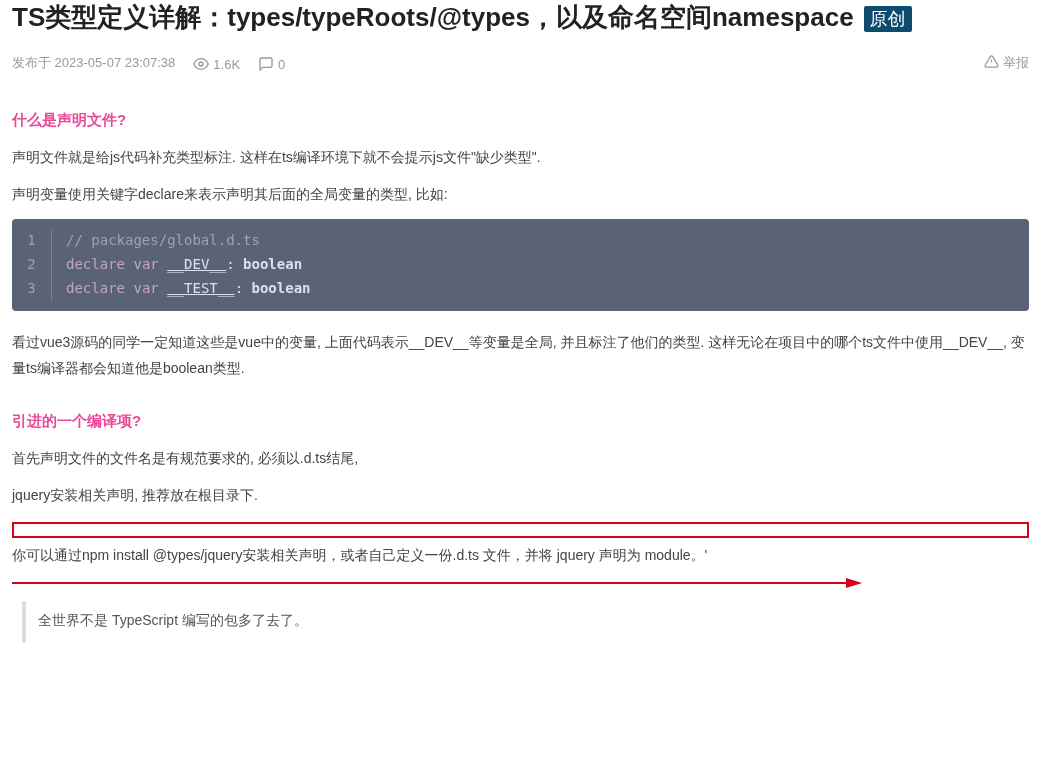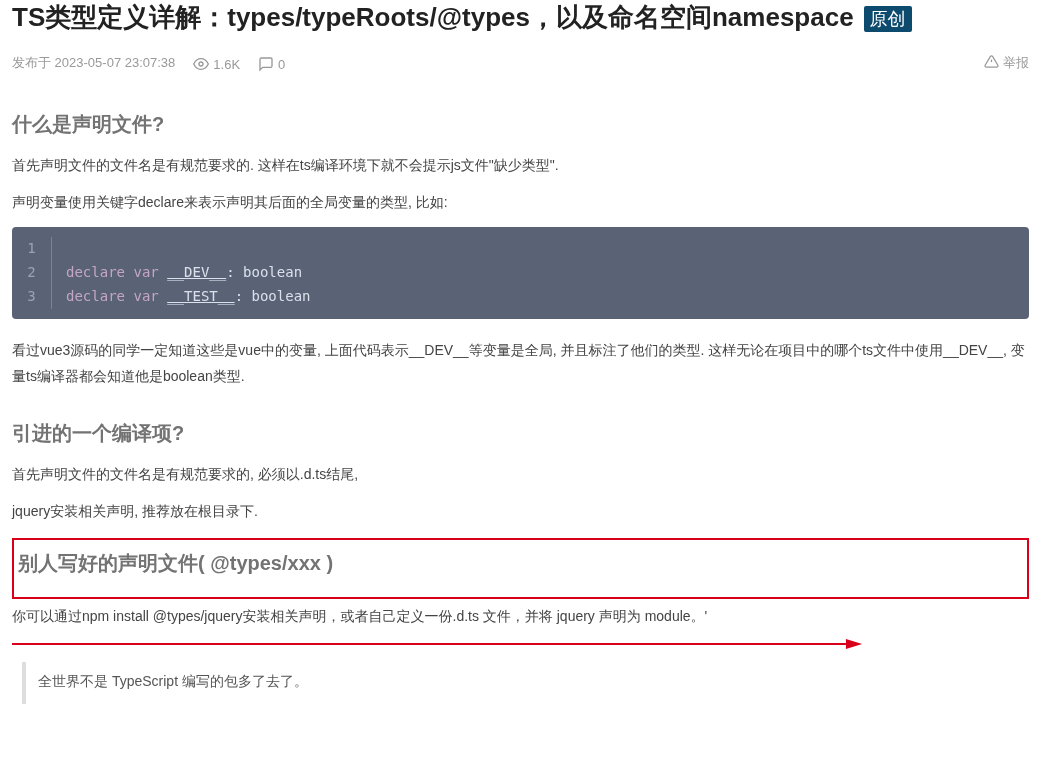--- a/index.html
+++ b/index.html
@@ -44,23 +44,23 @@
     .meta-item {
       display: inline-flex;
       align-items: center;
       margin-right: 18px;
     }
     .meta-item .icon { margin-right: 4px; display: inline-flex; }
     .meta-right { margin-left: auto; display: flex; align-items: center; }
     .report-link { color: #999; display: inline-flex; align-items: center; cursor: pointer; margin-top: 7px; }
     .report-link .icon { margin-right: 4px; }
     h3.section-heading {
-      font-size: 20px;
+      font-size: 15px;
       font-weight: 700;
-      color: #737373;
+      color: #ec4899;
       margin-top: 30px;
       margin-bottom: 14px;
     }
     .body-text {
       font-size: 14px;
       color: #444;
       line-height: 1.9;
       margin-bottom: 10px;
     }
     .code-block {
@@ -81,21 +81,21 @@
       text-align: center;
       color: #9aa3b5;
       border-right: 1px solid #7a8498;
       margin-right: 14px;
       flex-shrink: 0;
     }
     .code-content { white-space: pre; }
     .kw { color: #c5a5c5; }
     .comment { color: #9aa3b5; }
     .underline-var { text-decoration: underline; }
-    .type { color: #dbe0ea; }
+    .type { color: #dbe0ea; font-weight: bold; }
     .highlight-box {
       border: 2px solid #d9001b;
       padding: 6px 4px;
       margin: 14px 0 4px 0;
       position: relative;
     }
     .highlight-box .section-heading { margin-top: 4px;}
     .highlight-box .body-text { margin-bottom: 10px;}
     .bold { font-weight: 700; color: #222;}
     .arrow-line {
@@ -149,45 +149,45 @@
             <line x1="12" y1="9" x2="12" y2="13"></line>
             <line x1="12" y1="17" x2="12.01" y2="17"></line>
           </svg>
       </span>
       <span>举报</span>
     </span>
   </span>
 </div>
 
 <h3 class="section-heading">什么是声明文件?</h3>
-<p class="body-text">首先声明文件的文件名是有规范要求的. 这样在ts编译环境下就不会提示js文件"缺少类型".</p>
+<p class="body-text">声明文件就是给js代码补充类型标注. 这样在ts编译环境下就不会提示js文件"缺少类型".</p>
 <p class="body-text">声明变量使用关键字declare来表示声明其后面的全局变量的类型, 比如:</p>
 
 <div class="code-block">
   <div class="code-line">
     <span class="line-no">1</span>
+    <span class="code-content comment">// packages/global.d.ts</span>
   </div>
   <div class="code-line">
     <span class="line-no">2</span>
     <span class="code-content"><span class="kw">declare</span> <span class="kw">var</span> <span class="underline-var">__DEV__</span>: <span class="type">boolean</span></span>
   </div>
   <div class="code-line">
     <span class="line-no">3</span>
     <span class="code-content"><span class="kw">declare</span> <span class="kw">var</span> <span class="underline-var">__TEST__</span>: <span class="type">boolean</span></span>
   </div>
 </div>
 
 <p class="body-text">看过vue3源码的同学一定知道这些是vue中的变量, 上面代码表示__DEV__等变量是全局, 并且标注了他们的类型. 这样无论在项目中的哪个ts文件中使用__DEV__, 变量ts编译器都会知道他是boolean类型.</p>
 
 <h3 class="section-heading">引进的一个编译项?</h3>
 <p class="body-text">首先声明文件的文件名是有规范要求的, 必须以.d.ts结尾,</p>
 <p class="body-text">jquery安装相关声明, 推荐放在根目录下.</p>
 
 <div class="highlight-box">
-  <h3 class="section-heading">别人写好的声明文件( @types/xxx )</h3>
 </div>
 
 <p class="body-text" style="margin-top:1px">你可以通过npm install @types/jquery安装相关声明，或者自己定义一份.d.ts 文件，并将 jquery 声明为 module。'</p>
 
 <div class="arrow-line">
   <svg viewBox="0 0 1000 16" preserveAspectRatio="none">
     <line x1="0" y1="8" x2="820" y2="8" stroke="#d9001b" stroke-width="2"></line>
     <polygon points="820,3 836,8 820,13" fill="#d9001b"></polygon>
   </svg>
 </div>

